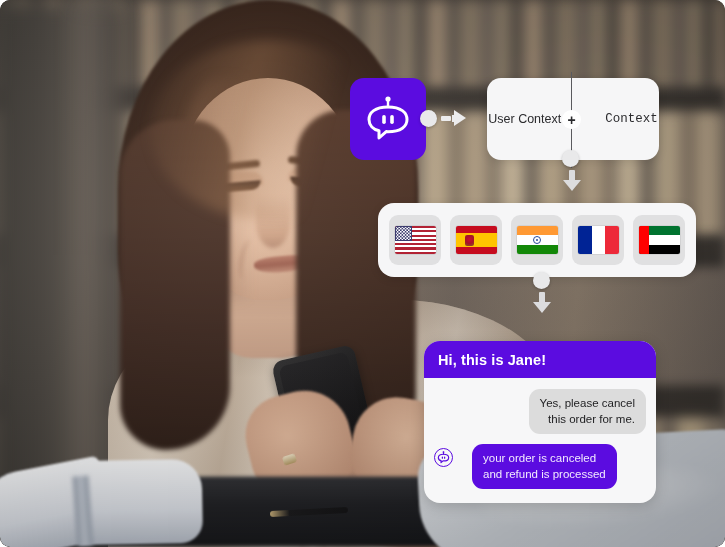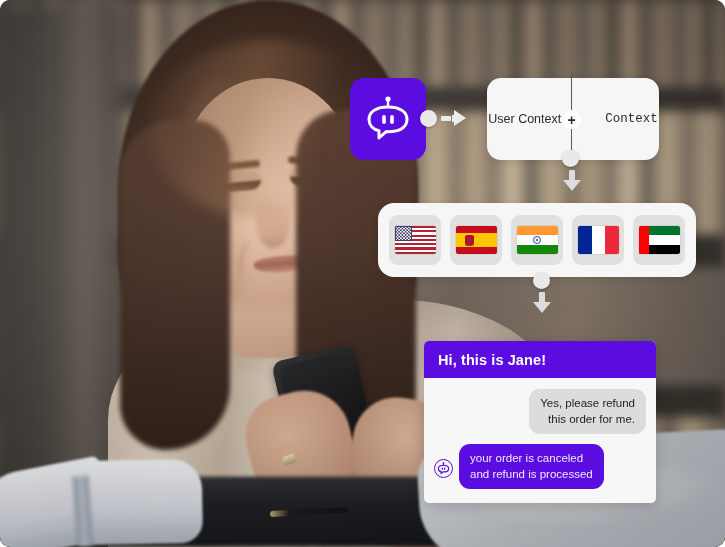--- a/index.html
+++ b/index.html
@@ -479,39 +479,39 @@
 
   .conn-dot.d3 { left: 533px; top: 272px; }
   .vdash.v2 { left: 539px; top: 292px; height: 11px; }
   .varrow.a2 { left: 533px; top: 302px; }
   .varrow-tail.t2 { position: absolute; left: 539px; top: 298px; width: 6px; height: 6px; background: #dcdcde; }
 
   
   .chat {
     position: absolute; left: 424px; top: 341px; width: 232px; height: 162px;
     background: #f7f7f8;
-    border-radius: 5px;
+    border-radius: 16px;
     overflow: hidden;
     box-shadow: 0 3px 14px rgba(0,0,0,.18);
   }
   .chat-header {
     height: 37px;
     background: #5b0ce0;
     display: flex; align-items: center;
     padding-left: 14px;
   }
   .chat-header .title {
     color: #ffffff; font-size: 14.5px; font-weight: bold;
     letter-spacing: .1px;
   }
   .chat-body { padding: 11px 10px 0 10px; }
 
   .row { display: flex; margin-bottom: 10px; }
   .row.right { justify-content: flex-end; }
-  .row.left  { justify-content: flex-start; align-items: center; gap: 6px; }
+  .row.left  { justify-content: flex-start; align-items: flex-start; gap: 19px; }
 
   .bubble-user {
     background: #dcdcdc;
     color: #1e1e20;
     border-radius: 11px;
     padding: 7px 11px;
     font-size: 11.5px;
     line-height: 1.35;
     text-align: right;
     max-width: 140px;
@@ -668,21 +668,21 @@
     <div class="varrow a2"></div>
 
     <div class="chat">
       <div class="chat-header">
         <span class="title">Hi, this is Jane!</span>
       </div>
       <div class="chat-body">
 
         <div class="row right">
           <div class="bubble-user">
-            <div>Yes, please refund</div>
+            <div>Yes, please cancel</div>
             <div>this order for me.</div>
           </div>
         </div>
 
         <div class="row left">
           <div class="bot-avatar">
             <svg width="13" height="13" viewBox="0 0 48 48">
               <line x1="24" y1="4" x2="24" y2="12" stroke="#5b0ce0" stroke-width="4" stroke-linecap="round"></line>
               <circle cx="24" cy="4" r="3.4" fill="#5b0ce0"></circle>
               <path d="M24 12 C11 12 5 17.5 5 24.5 C5 30 9 34.3 15 35.8 L15 43 L22.2 36.6 C22.8 36.7 23.4 36.7 24 36.7 C37 36.7 43 31.3 43 24.5 C43 17.5 37 12 24 12 Z" fill="none" stroke="#5b0ce0" stroke-width="4.5" stroke-linejoin="round"></path>

